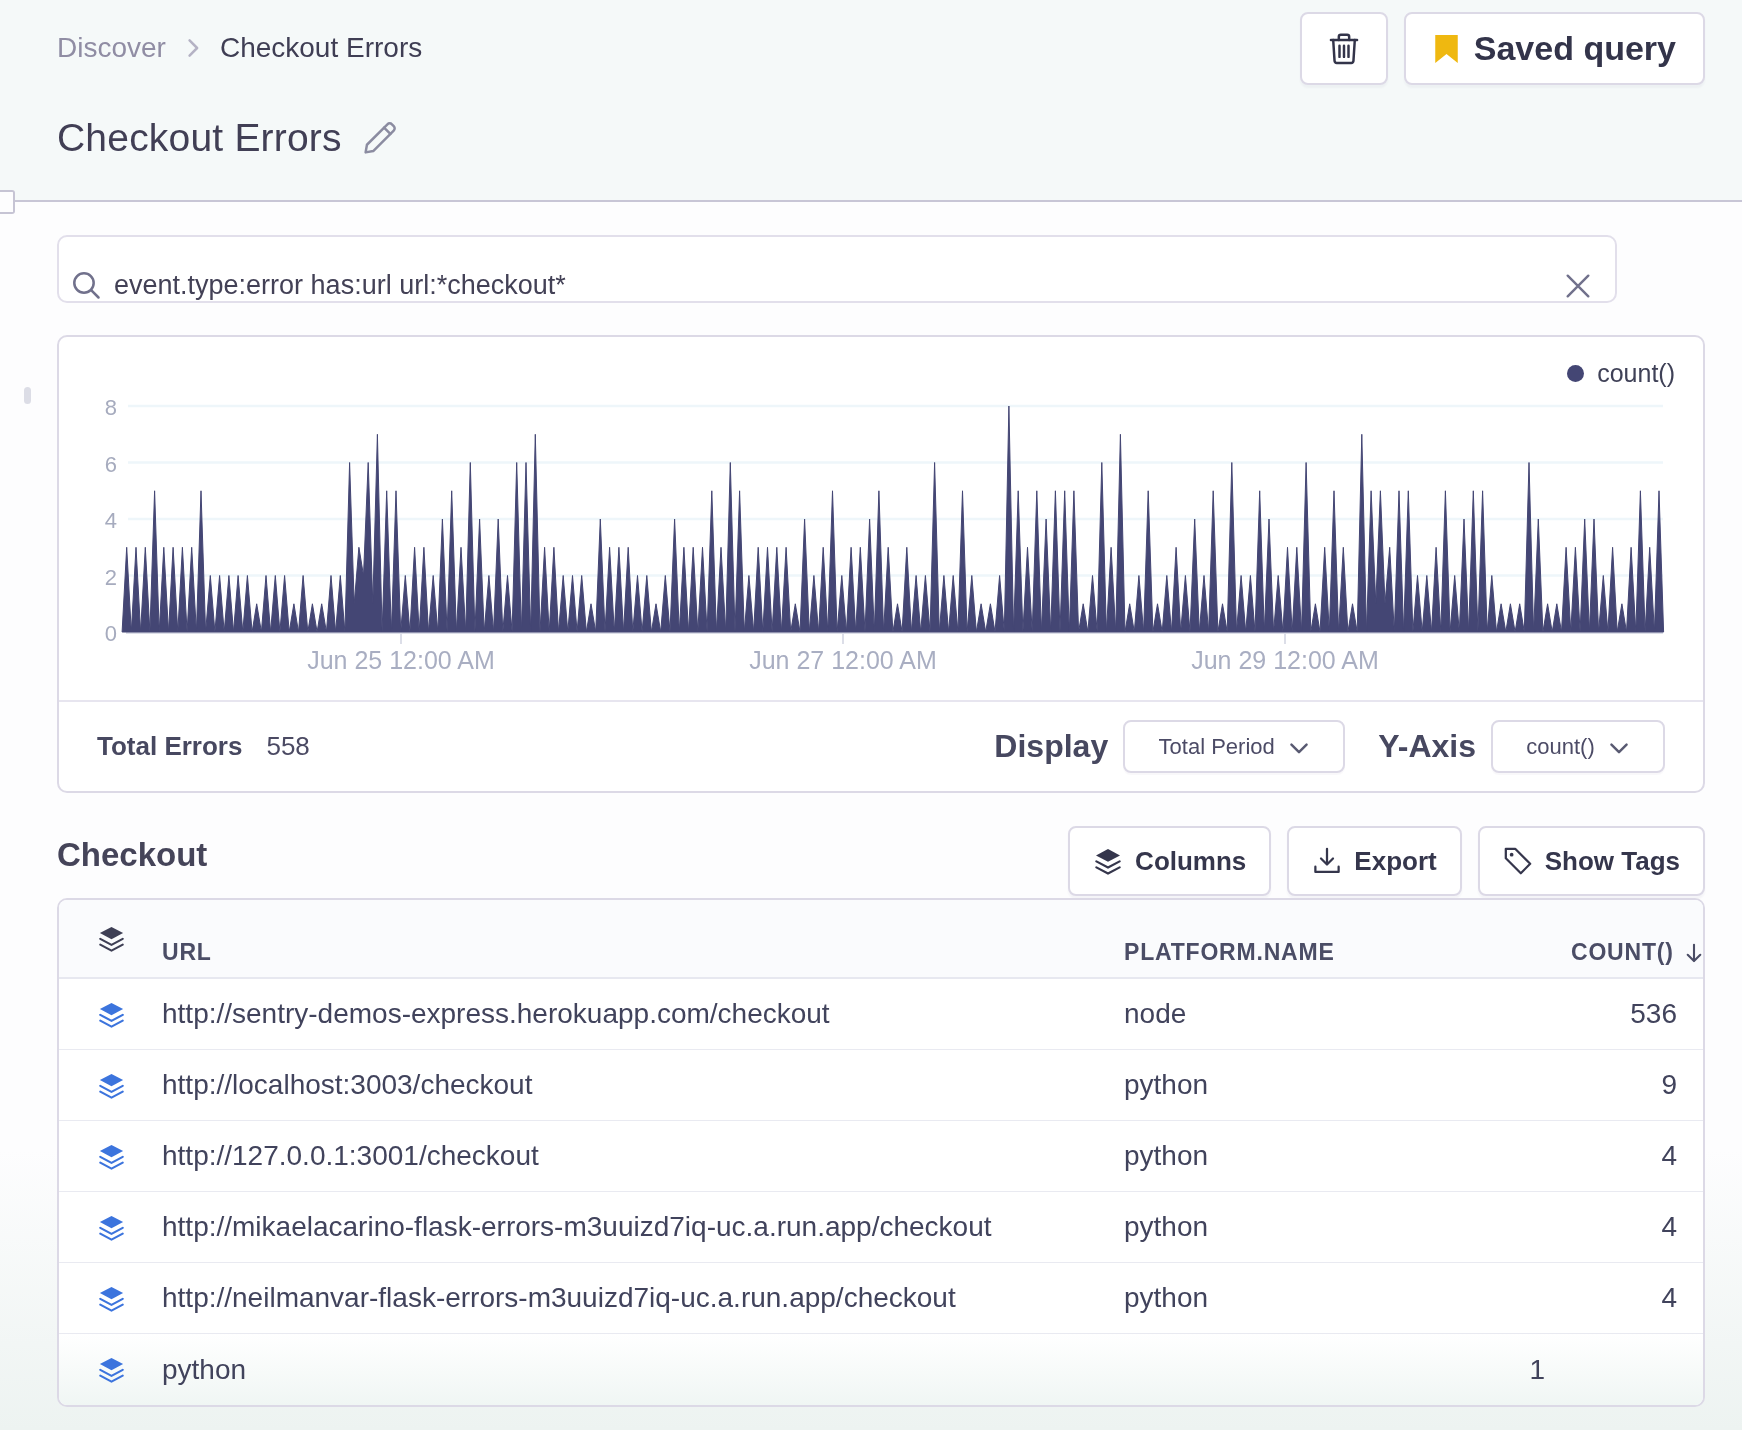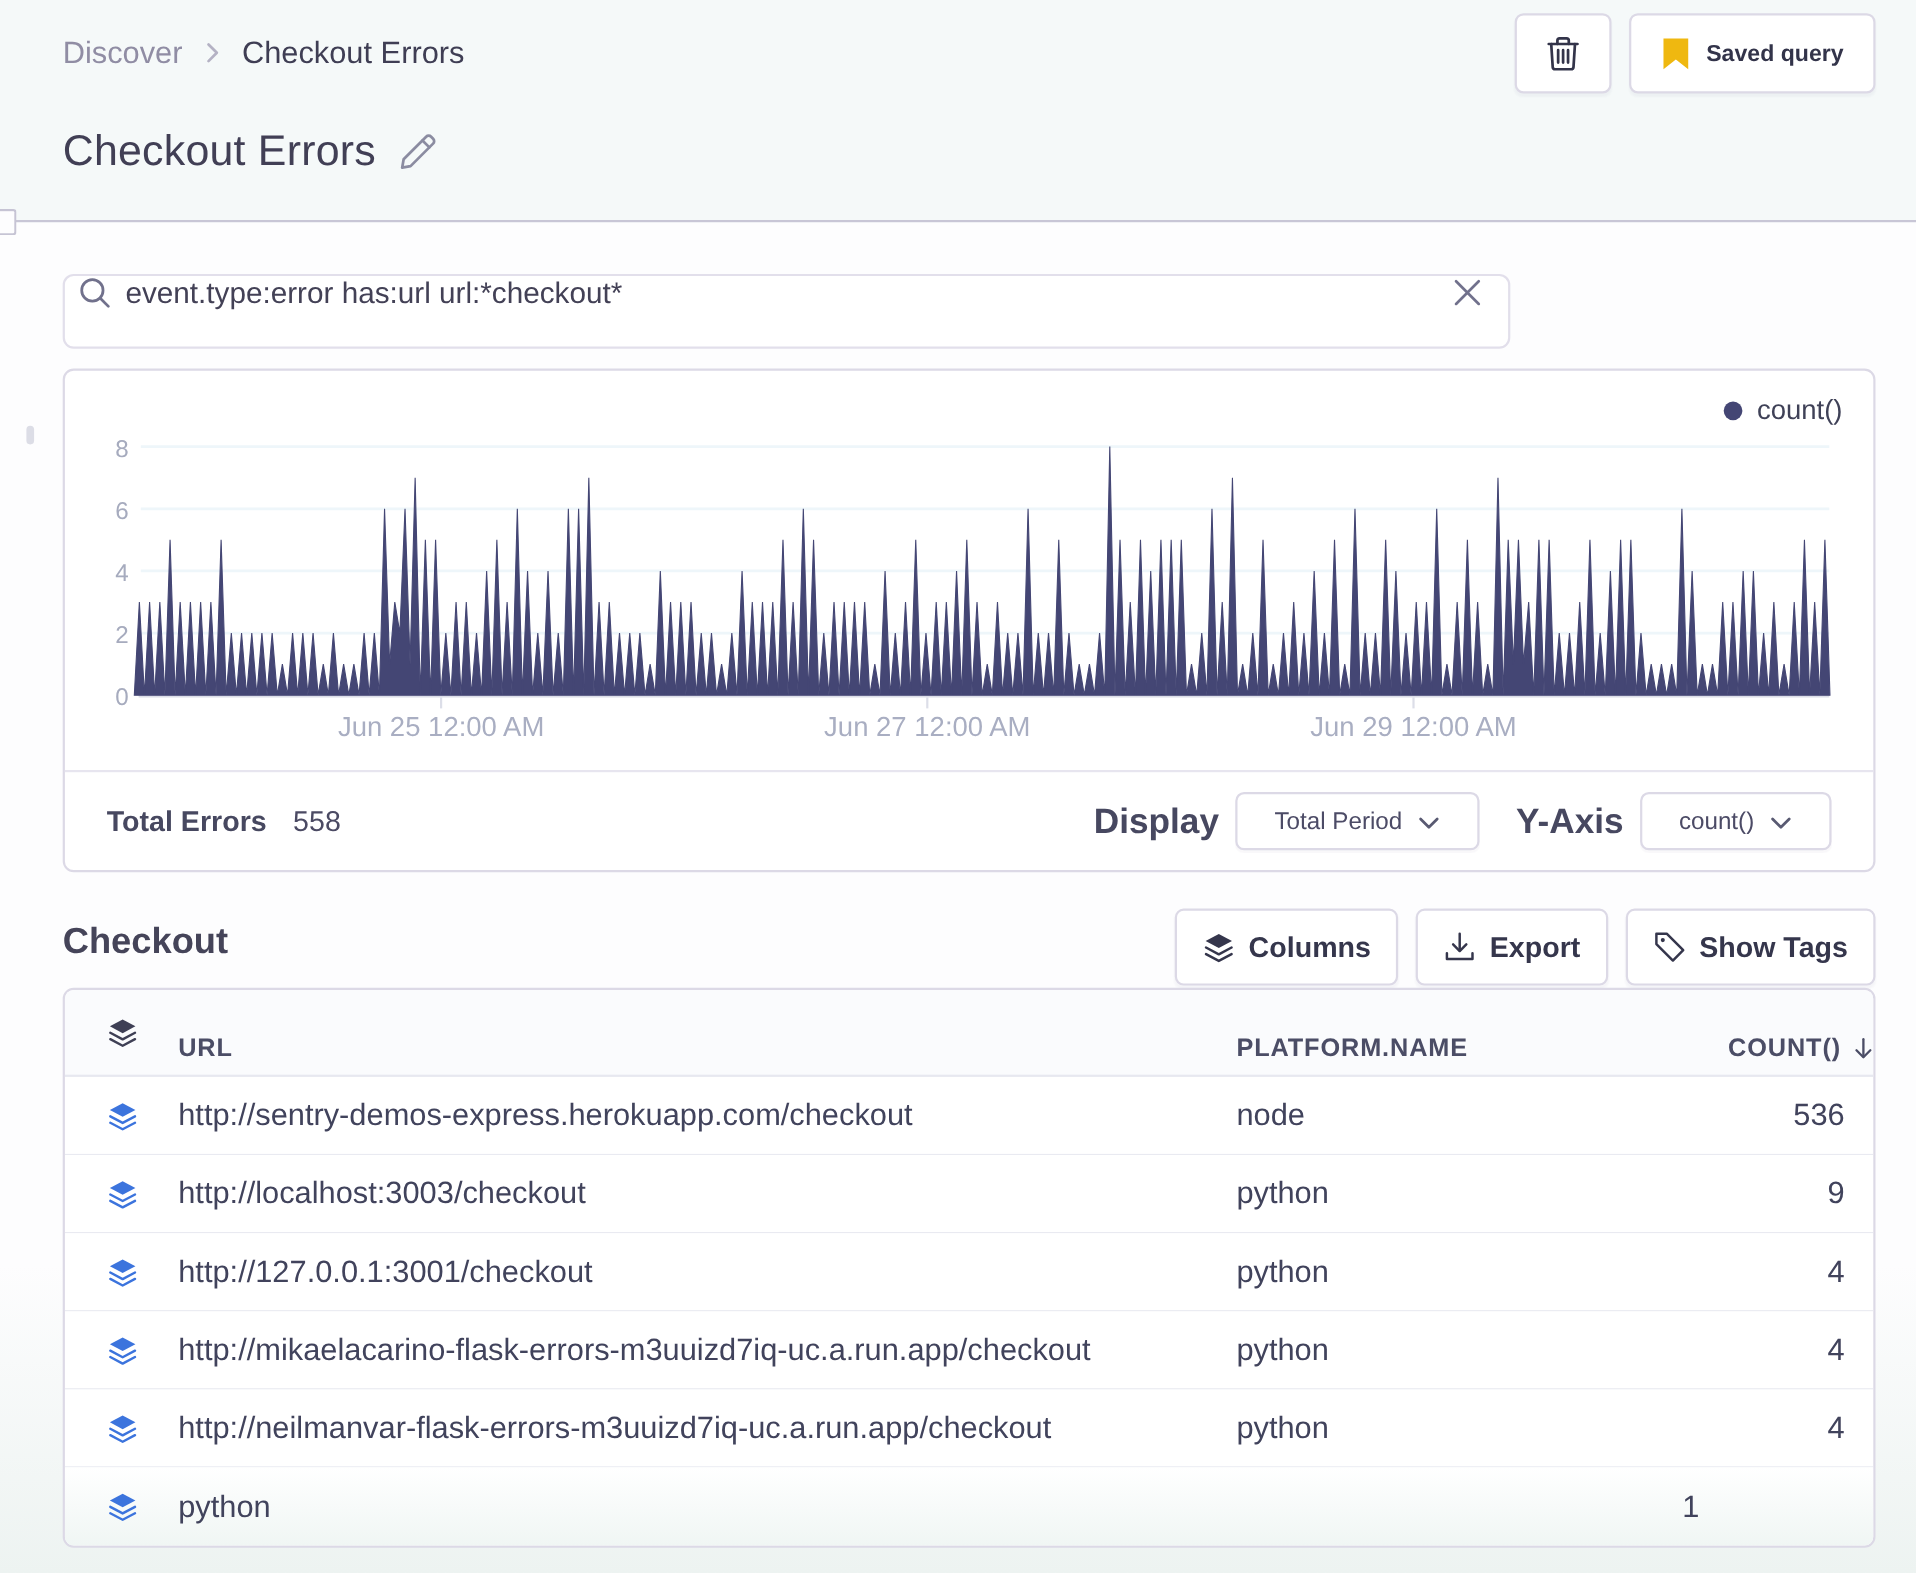--- a/index.html
+++ b/index.html
@@ -16,33 +16,33 @@
   .breadcrumb { position:absolute; left:57px; top:32px; display:flex; align-items:center; gap:16px;
     font-size:28px; }
   .crumb-link { color:#908da4; }
   .crumb-current { color:#3f3e54; }
   .crumb-chevron { width:22px; height:22px; color:#b4b2c4; }
   .top-actions { position:absolute; right:37px; top:12px; display:flex; gap:16px; }
   .btn { display:flex; align-items:center; justify-content:center; background:#fff;
     border:2px solid #dcd9e6; border-radius:8px; box-shadow:0 3px 2px rgba(60,40,90,0.04);
     color:#33344a; font-weight:bold; cursor:pointer; }
   .btn-icononly { width:88px; height:73px; }
-  .btn-top { height:73px; padding:0 27px; font-size:21px; gap:14px; }
+  .btn-top { height:73px; padding:0 27px; font-size:34px; gap:14px; }
   .icon { display:inline-block; flex:none; }
   
   .page-title-row { position:absolute; left:57px; top:116px; display:flex; align-items:center; gap:20px; }
   .page-title { font-size:39px; font-weight:500; color:#413f55; letter-spacing:0.2px; }
   .pencil { width:36px; height:36px; color:#8b8ca1; cursor:pointer; }
   
   .edge-handle { position:absolute; left:0; top:190px; width:15px; height:24px; background:#fdfdfe;
     border:2px solid #c6c4d4; border-left:none; border-radius:0 3px 3px 0; }
   .edge-pill { position:absolute; left:24px; top:387px; width:7px; height:17px; background:#dcdde6; border-radius:4px; }
   
-  .search-panel { position:absolute; left:57px; top:235px; width:1316px; height:68px; background:#fff;
-    border:2px solid #e2dfeb; border-radius:10px; display:flex; align-items:flex-start;margin-top:14px; }
+  .search-panel { position:absolute; left:57px; top:235px; width:1560px; height:68px; background:#fff;
+    border:2px solid #e2dfeb; border-radius:10px; display:flex; align-items:flex-end; }
   .search-icon { width:31px; height:31px; color:#71718c; margin-left:12px; }
   .search-input { flex:1; border:none; outline:none; font-size:27px; color:#434156; margin-left:12px;
     font-family:inherit; background:transparent; }
   .search-clear { width:30px; height:30px; color:#71718c; margin-right:22px; cursor:pointer; }
   
   .chart-panel { position:absolute; left:57px; top:335px; width:1648px; height:458px; background:#fff;
     border:2px solid #dcd9e6; border-radius:10px; }
   .chart-region { position:relative; width:100%; height:363px; }
   .legend { position:absolute; right:28px; top:22px; display:flex; align-items:center; gap:13px; }
   .legend-dot { width:17px; height:17px; border-radius:50%; }

